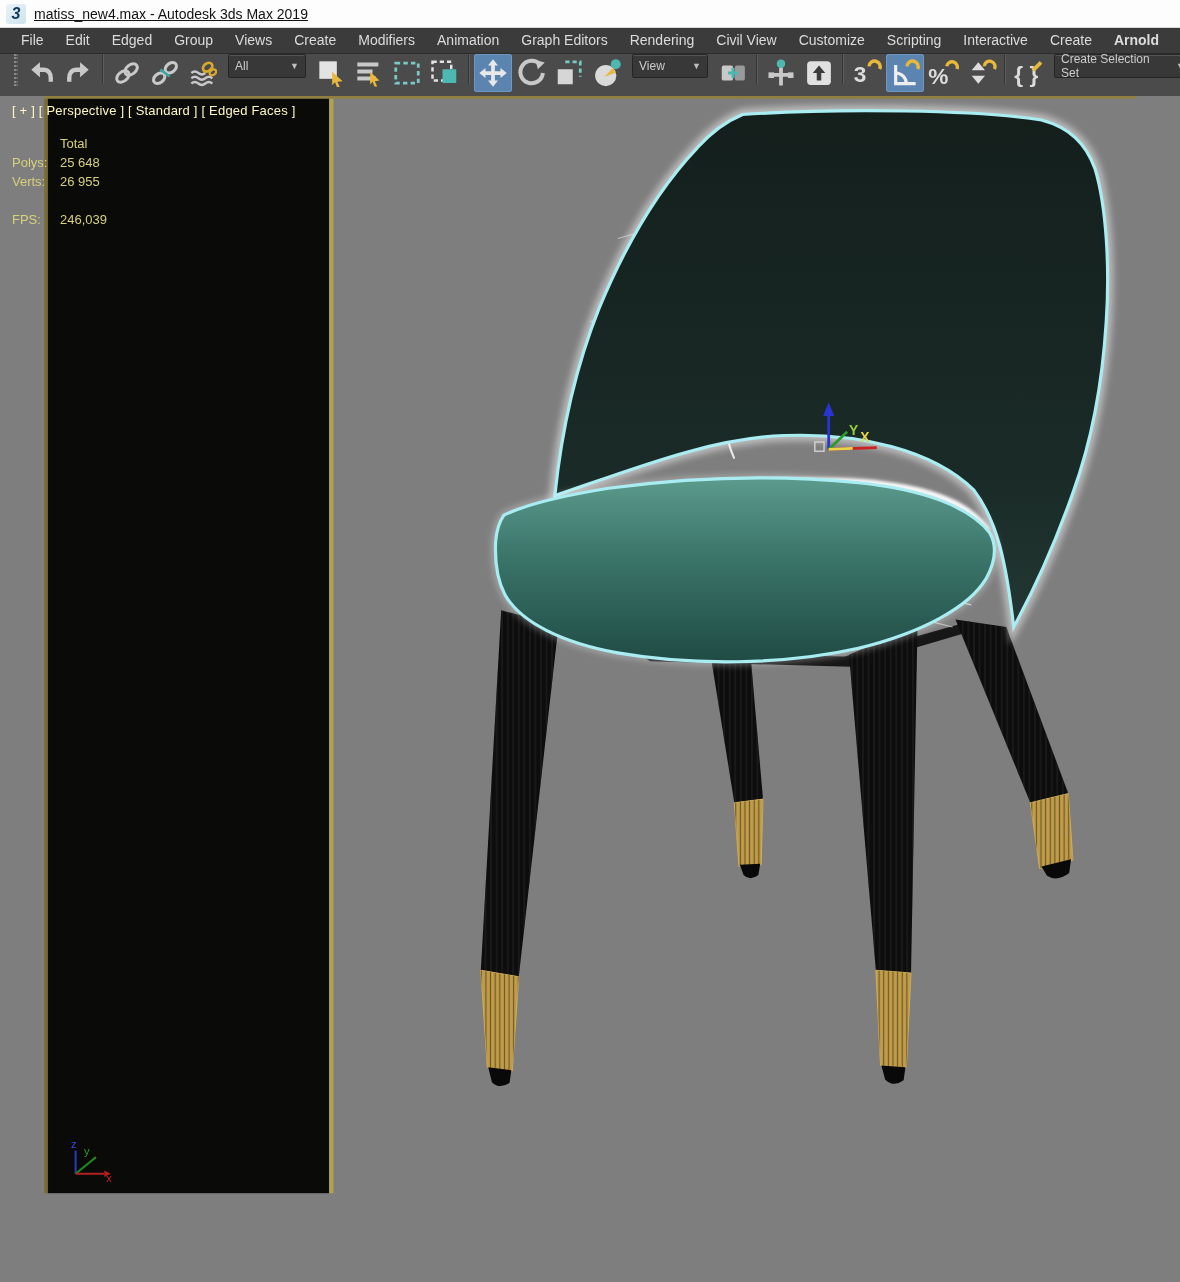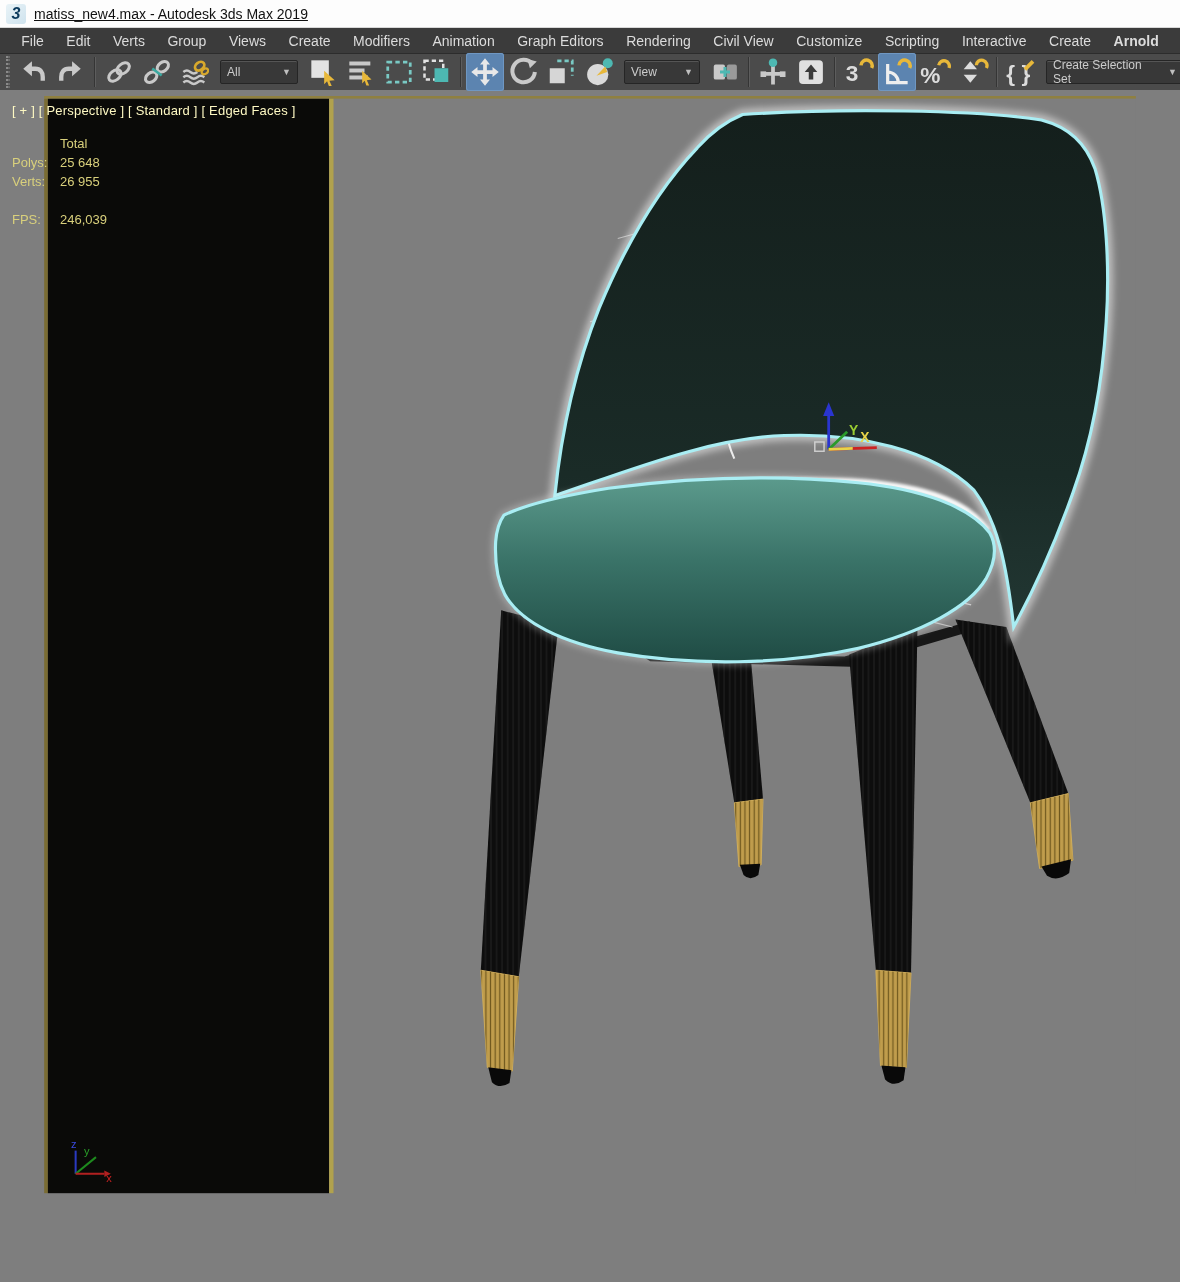--- a/index.html
+++ b/index.html
@@ -12,29 +12,29 @@
               background:#fdfdfd; display:flex; align-items:center; padding-left:6px;
               border-bottom:1px solid #d8d8d8; }
   .appicon { width:20px; height:20px; margin-right:8px; display:flex; align-items:center;
              justify-content:center; font-weight:bold; font-size:16px; color:#0b3a5c;
              background:linear-gradient(135deg,#e9f3f7 0%, #cfe3ee 100%);
              border-radius:3px; font-style:italic; }
   .title-text { font-size:14px; color:#111;text-decoration:underline; }
 
   
   .menubar { position:absolute; top:28px; left:0; width:100%; height:26px;
-             background:#3b3b3b; display:flex; align-items:center;
+             background:#3b3b3b; display:flex; align-items:flex-start;
              padding:0 10px; overflow:hidden; border-bottom:1px solid #2c2c2c; }
   .menu-item { color:#dcdcdc; font-size:14px; padding:4px 0; margin-right:0;
                white-space:nowrap; flex:1 0 auto; text-align:center; cursor:default; }
   .menu-item:last-child { overflow:hidden;font-weight:bold; }
 
   
-  .toolbar { position:absolute; top:54px; left:0; width:100%; height:36px;
-             background:#4b4b4b; display:flex; align-items:center; padding-left:4px; }
+  .toolbar { position:absolute; top:54px; left:0; width:100%; height:42px;
+             background:#4b4b4b; display:flex; padding-left:12px; }
   .drag-handle { width:6px; height:32px; border-left:2px dotted #8a8a8a;
                  border-right:2px dotted #6a6a6a; margin:0 4px 0 2px; }
   .tbtn { width:38px; height:38px; display:flex; align-items:center; justify-content:center;
           border-radius:3px; flex:0 0 auto; }
   .tbtn.active { background:#5c84b0; box-shadow:inset 0 0 0 1px #6f97c2; }
   .tsep { width:2px; height:30px; background:#353535; border-right:1px solid #5d5d5d;
           margin:0 4px; flex:0 0 auto; }
   .combo { height:24px; background:#383838; border:1px solid #252525;
            box-shadow:inset 0 1px 0 #555; border-radius:2px; color:#cccccc;
            font-size:12px; display:flex; align-items:center; justify-content:space-between;
@@ -64,21 +64,21 @@
 <div class="app">
 
   <div class="titlebar">
     <div class="appicon">3</div>
     <div class="title-text">matiss_new4.max - Autodesk 3ds Max 2019</div>
   </div>
 
   <div class="menubar">
     <span class="menu-item">File</span>
     <span class="menu-item">Edit</span>
-    <span class="menu-item">Verts</span>
+    <span class="menu-item">Edged</span>
     <span class="menu-item">Group</span>
     <span class="menu-item">Views</span>
     <span class="menu-item">Create</span>
     <span class="menu-item">Modifiers</span>
     <span class="menu-item">Animation</span>
     <span class="menu-item">Graph Editors</span>
     <span class="menu-item">Rendering</span>
     <span class="menu-item">Civil View</span>
     <span class="menu-item">Customize</span>
     <span class="menu-item">Scripting</span>

